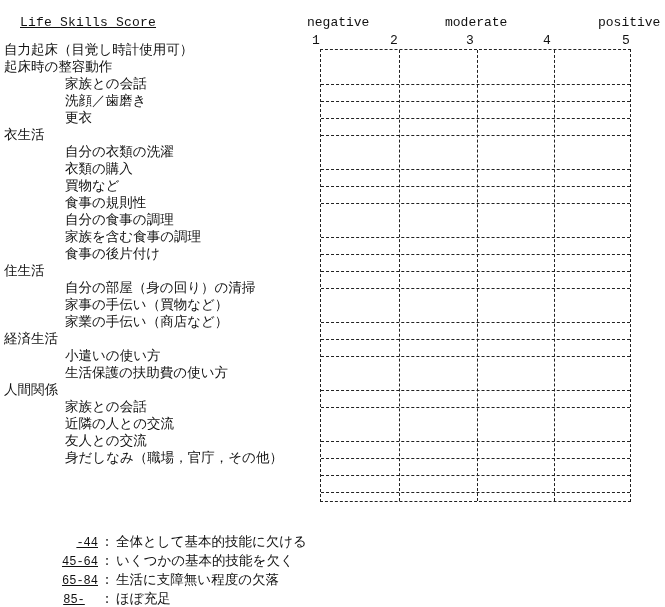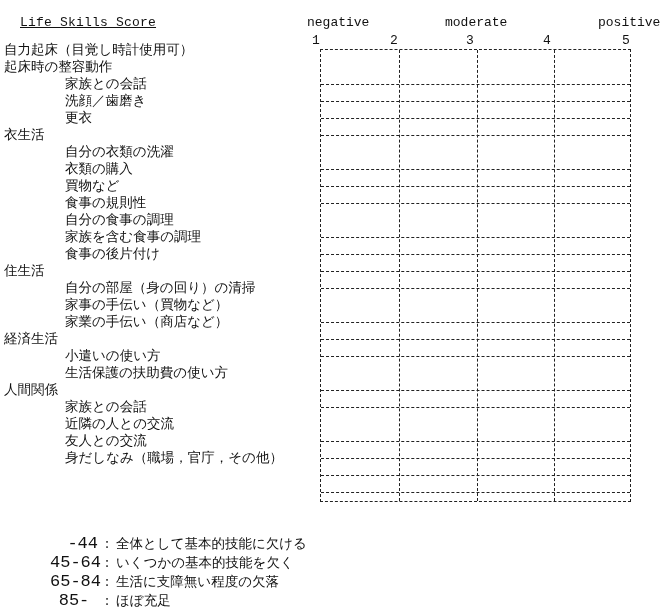--- a/index.html
+++ b/index.html
@@ -27,21 +27,21 @@
   .gline {
     position: absolute; left: 0; right: 0; height: 0;
     border-top: 1px dashed #222;
   }
   .vline {
     position: absolute; top: 0; bottom: 0; width: 0;
     border-left: 1px dashed #222;
   }
   #legend { position: absolute; left: 50px; top: 523px; }
   .legend-row { height: 19px; line-height: 19px; font-size: 13.5px; white-space: nowrap; }
-  .legend-range { display: inline-block; width: 48px; text-align: right; font-size: 17px; }
+  .legend-range { display: inline-block; width: 48px; text-align: right; font-size: 12px; text-decoration: underline; }
   .legend-colon { display: inline-block; width: 18px; text-align: center; }
 </style>
 </head>
 <body>
 
 <div id="title" class="mono">Life Skills Score</div>
 
 <div id="scale">
     <span class="scale-label mono" style="left: 307px;">negative</span>
     <span class="scale-label mono" style="left: 445px;">moderate</span>

